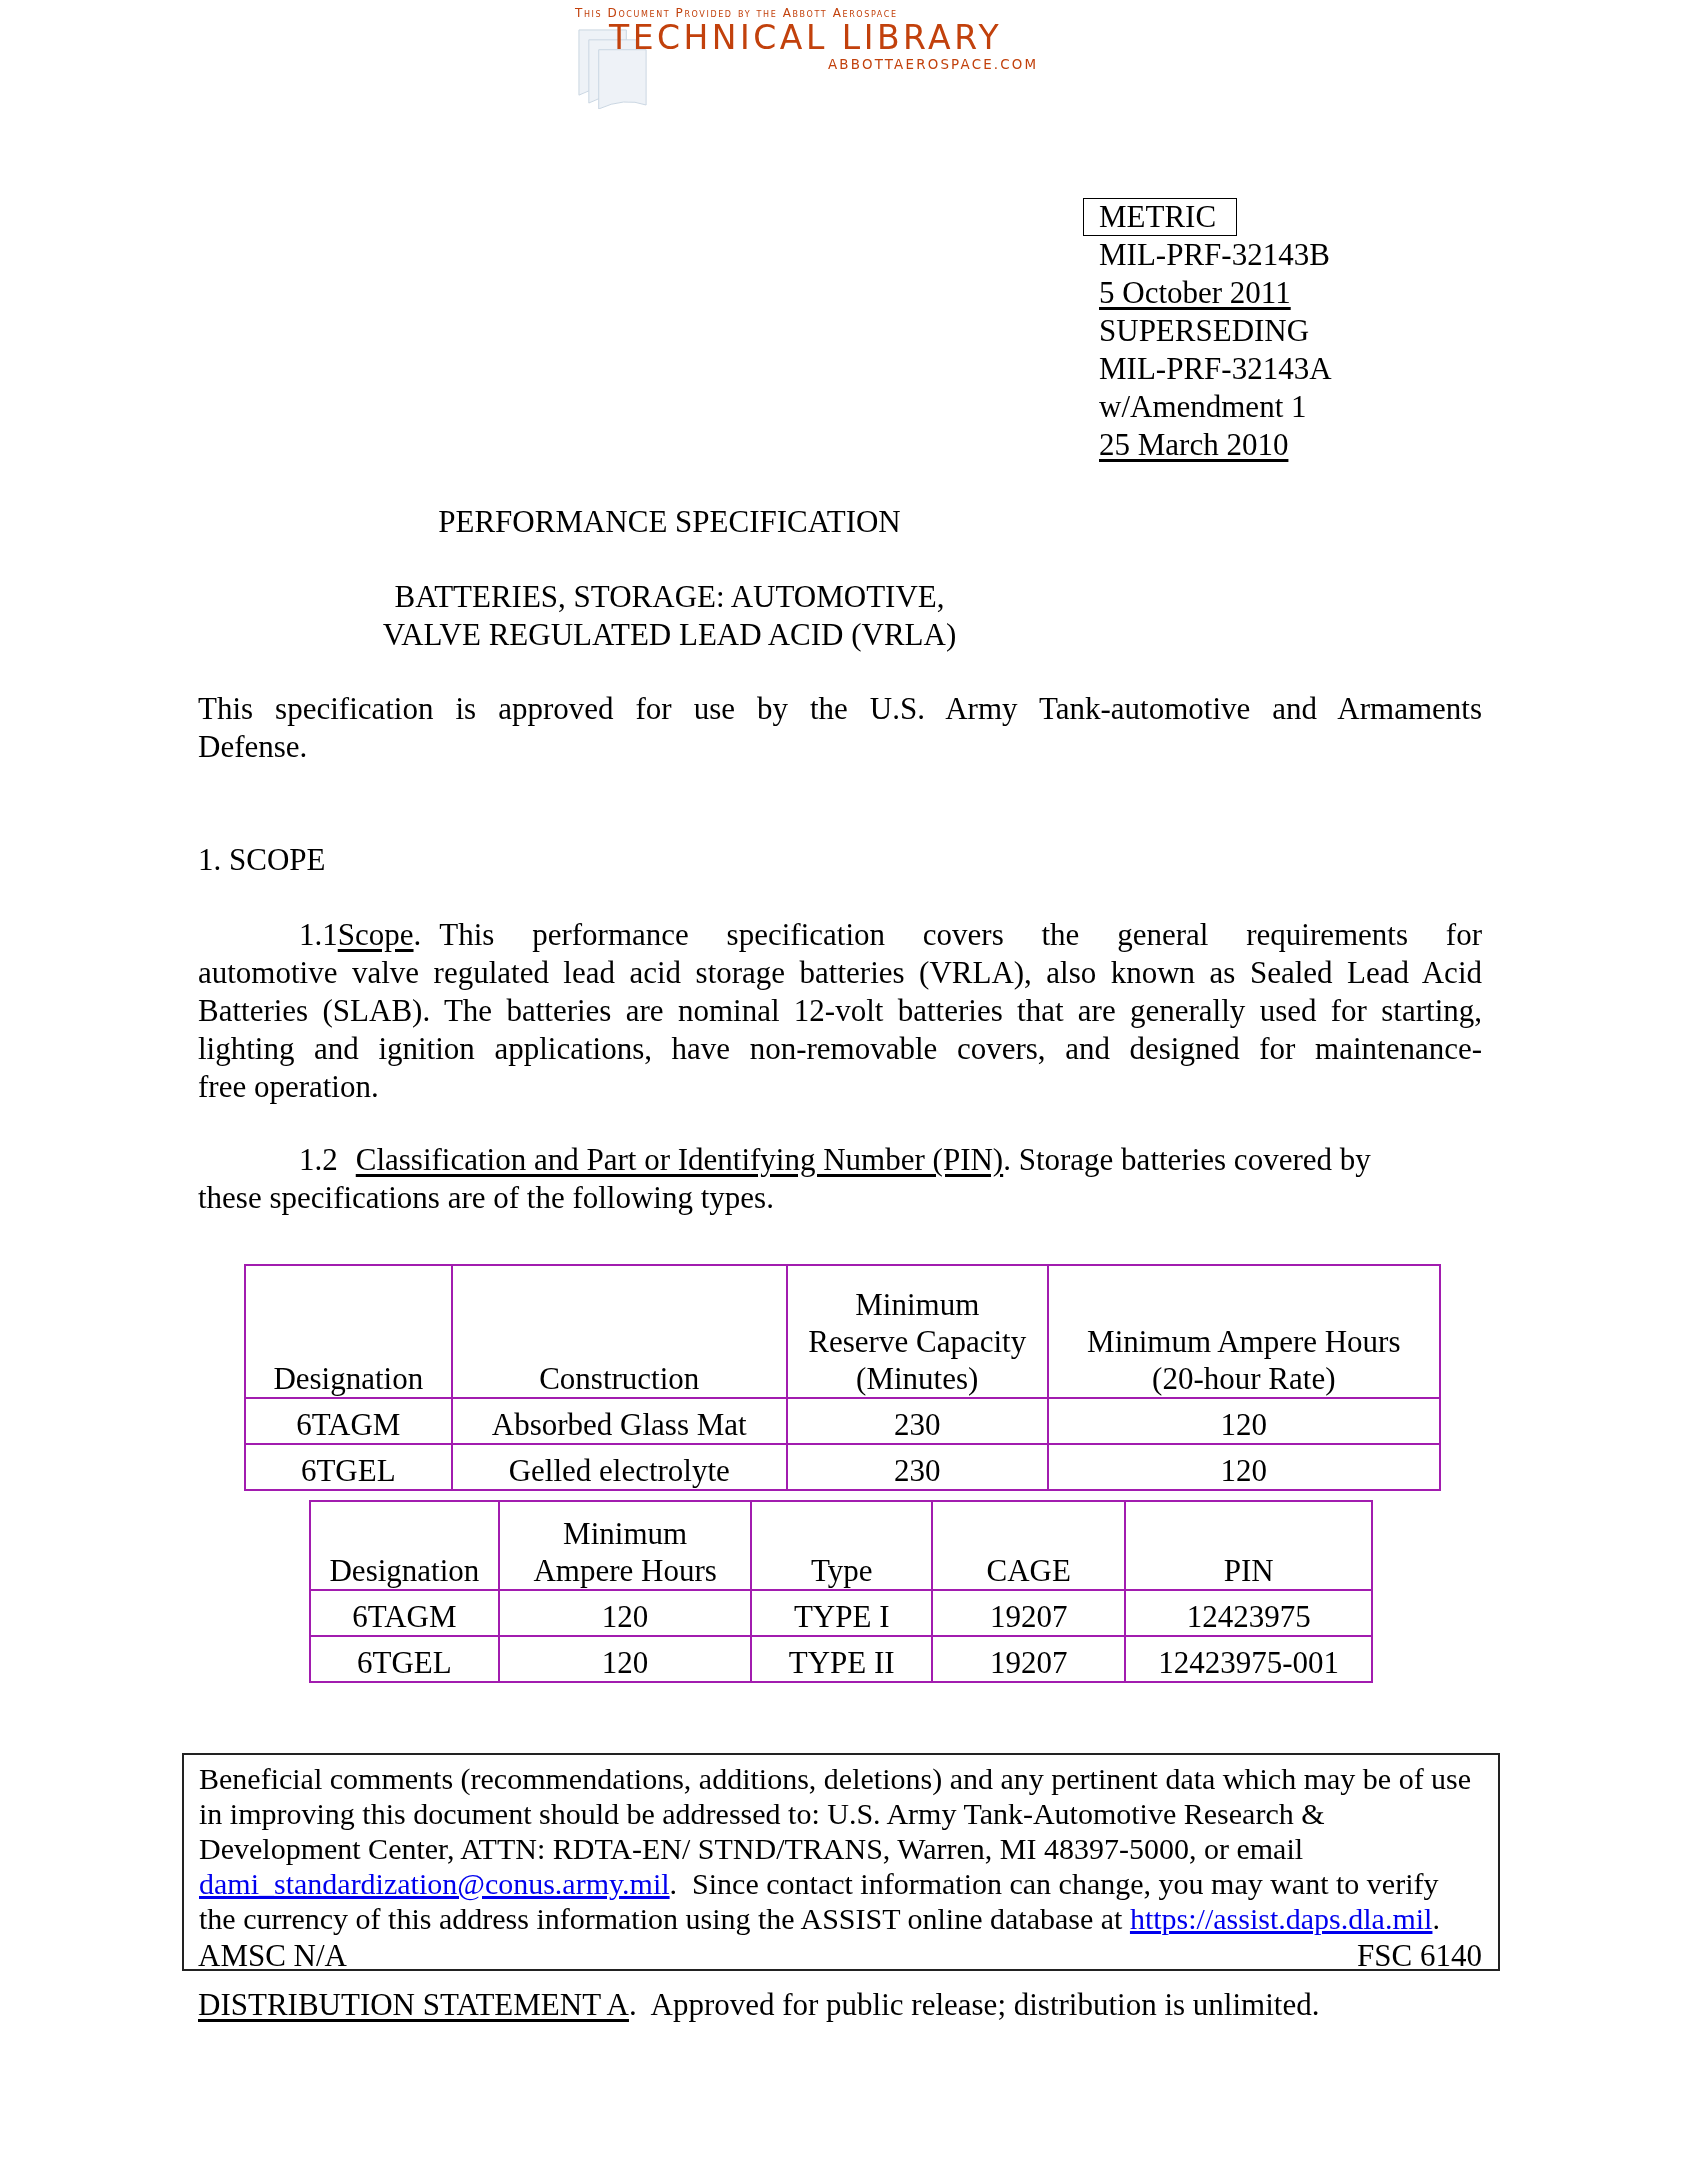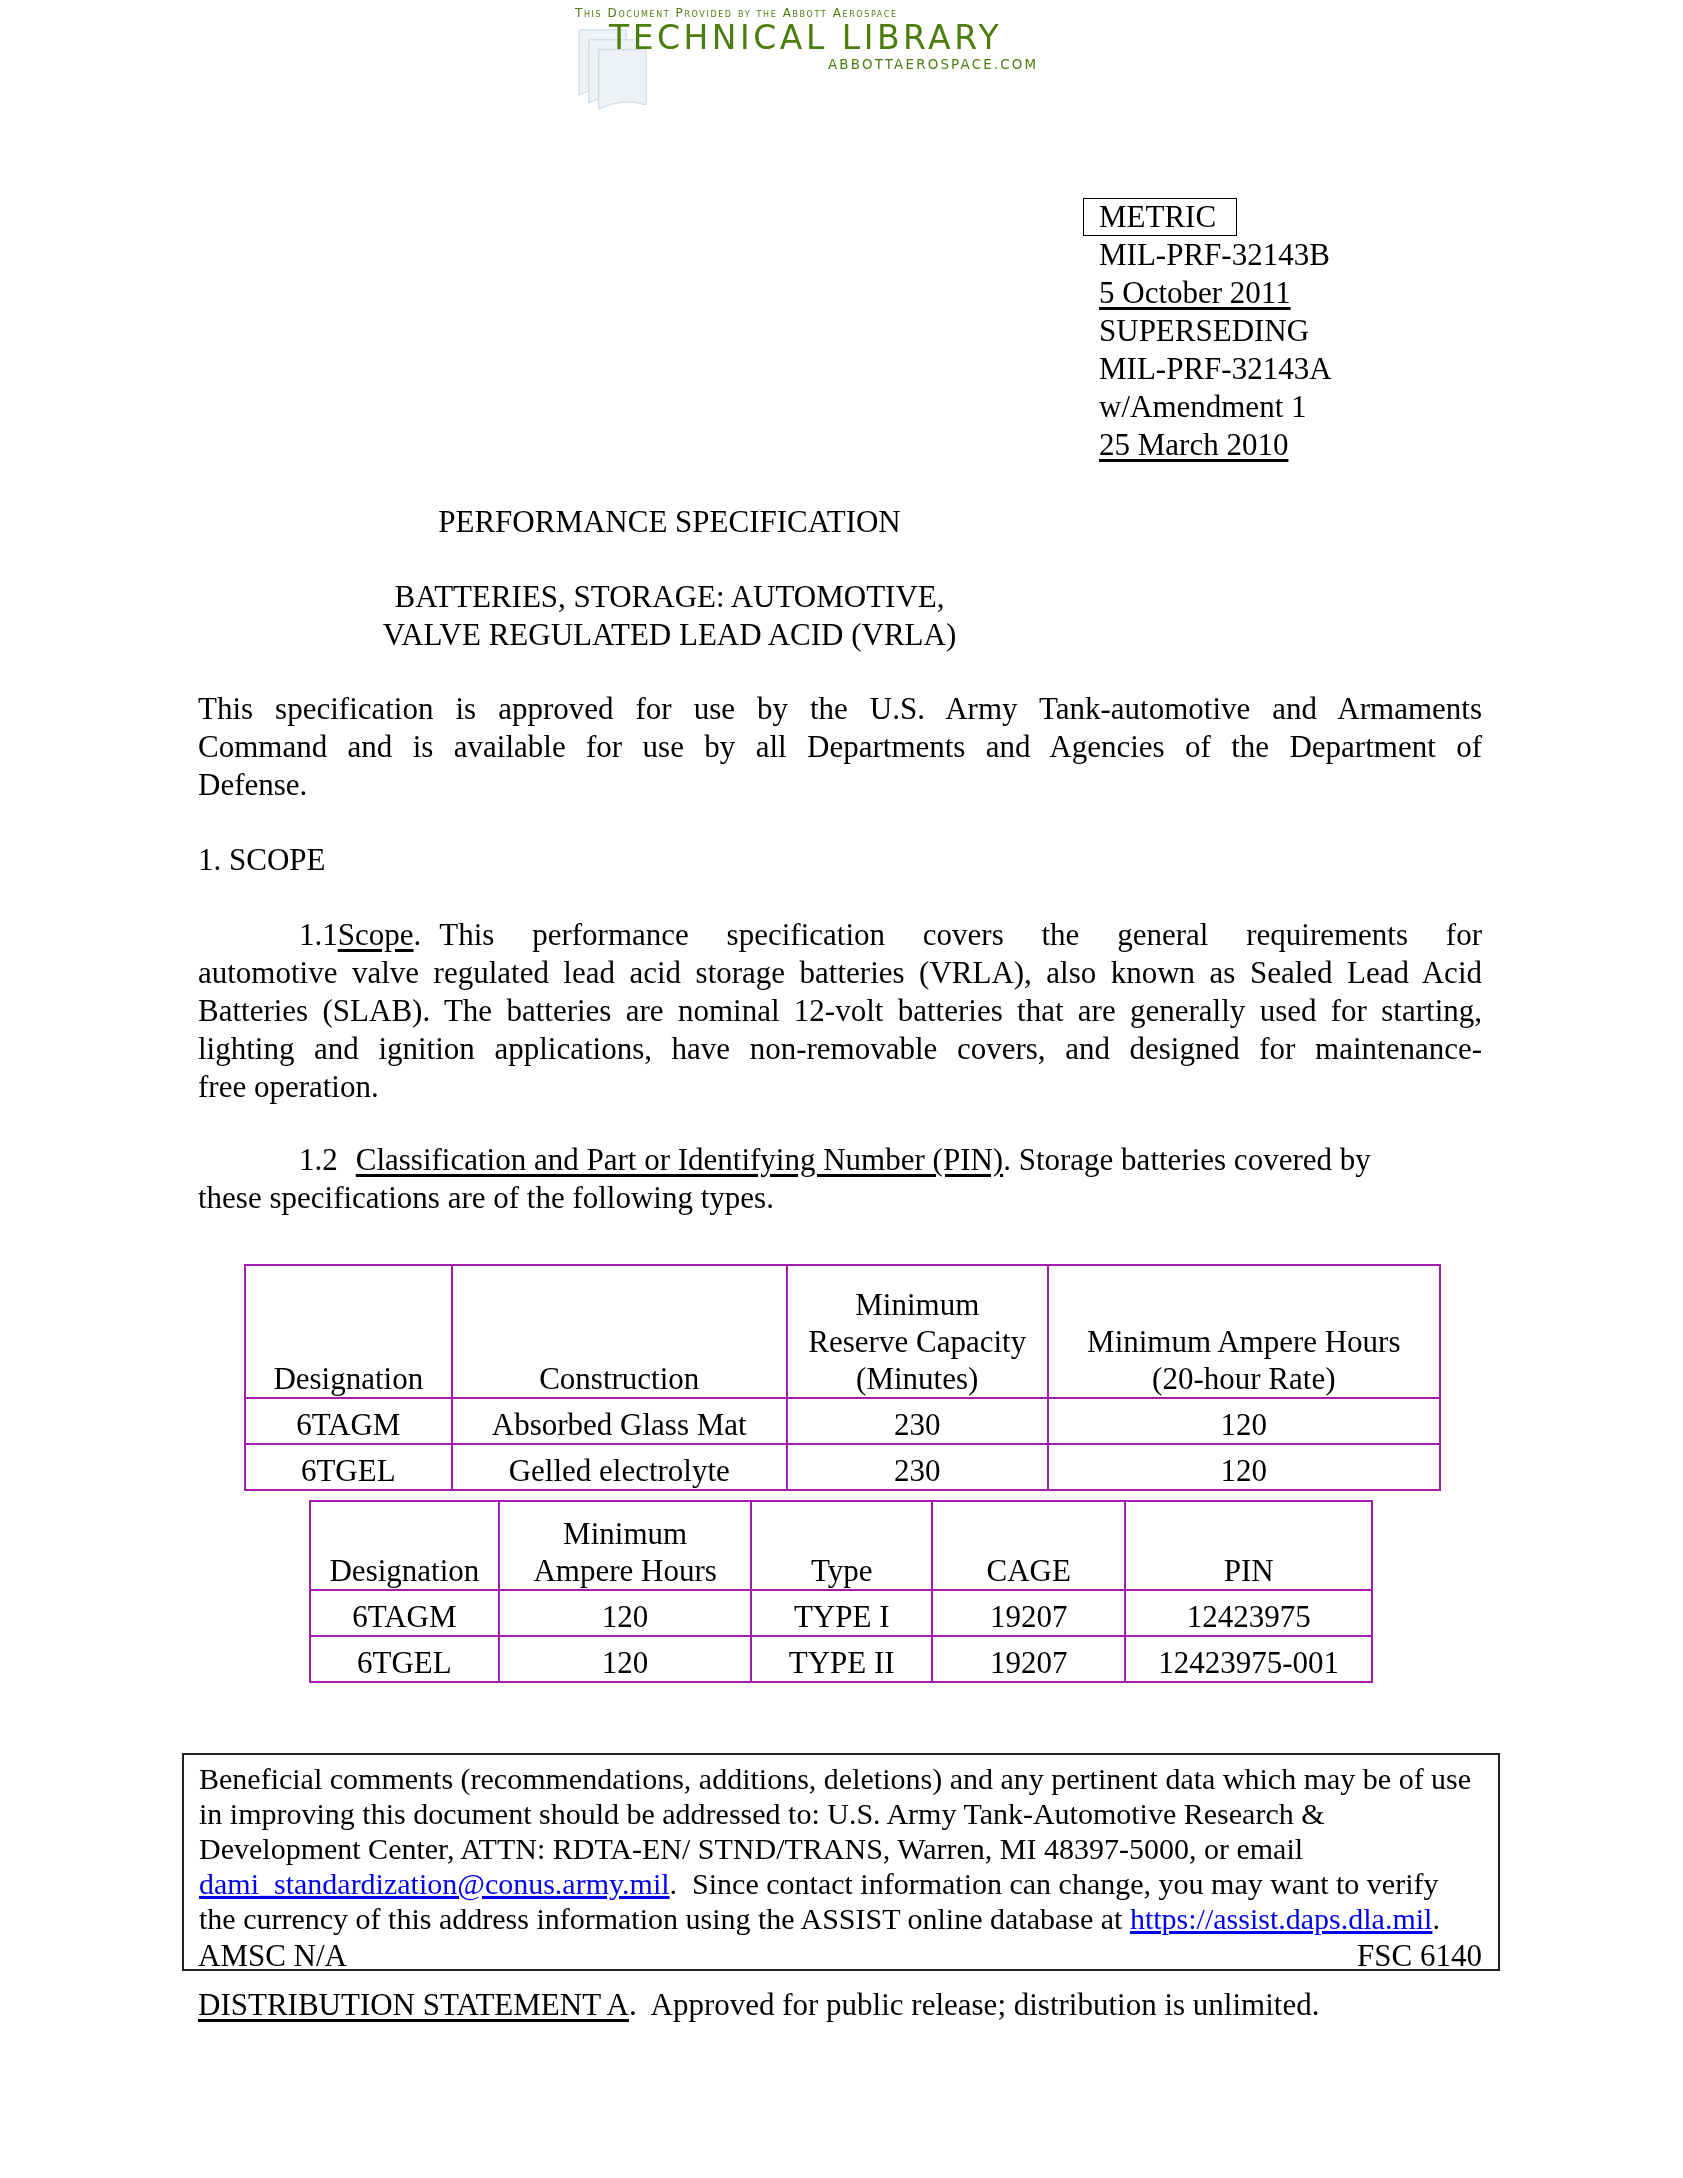--- a/index.html
+++ b/index.html
@@ -2,21 +2,21 @@
 <html><head>
 <meta charset="utf-8">
 <style>
   html, body { margin: 0; padding: 0; background: #ffffff; }
   body { width: 1683px; height: 2178px; position: relative; overflow: hidden;
          font-family: "Liberation Serif", "DejaVu Serif", serif; color: #000; }
   .abs { position: absolute; }
   .t { font-size: 31px; line-height: 38px; white-space: nowrap; }
 
   
-  .wm { position: absolute; left: 569px; top: 2px; width: 515px; height: 109px; color: #4d7c0f; }
+  .wm { position: absolute; left: 569px; top: 2px; width: 515px; height: 109px; color: #c2410c; }
   .wm-pages { position: absolute; left: 6px; top: 20px; width: 79px; height: 87px; }
   .wm-line1 { position: absolute; left: 6px; top: 4px; font-family: "DejaVu Sans", sans-serif;
               font-size: 12px; letter-spacing: 1.6px; white-space: nowrap; }
   .wm-line2 { position: absolute; left: 40px; top: 16px; font-family: "DejaVu Sans", sans-serif;
               font-size: 33px; letter-spacing: 3.5px; white-space: nowrap; font-weight: normal; }
   .wm-line3 { position: absolute; left: 259px; top: 55px; font-family: "DejaVu Sans", sans-serif;
               font-size: 13.4px; letter-spacing: 2.2px; white-space: nowrap; }
 
   
   .hdr { position: absolute; left: 1099px; top: 198px; }
@@ -64,21 +64,20 @@
   <div>w/Amendment 1</div>
   <div><span class="u">25 March 2010</span></div>
 </div>
 
 <div class="center t" style="top:503px;">PERFORMANCE SPECIFICATION</div>
 <div class="center t" style="top:578px;">BATTERIES, STORAGE: AUTOMOTIVE,</div>
 <div class="center t" style="top:616px;">VALVE REGULATED LEAD ACID (VRLA)</div>
 
 <div class="para" style="top:690px;">
   <div style="text-align-last: justify;">This specification is approved for use by the U.S. Army Tank-automotive and Armaments</div>
-  <div style="text-align-last: justify;">Command and is available for use by all Departments and Agencies of the Department of</div>
   <div>Defense.</div>
 </div>
 
 <div class="abs t" style="left:198px; top:841px;">1.  SCOPE</div>
 
 <div class="para" style="top:916px;">
   <div style="display:flex; justify-content:flex-start; padding-left:101px;">
     <span>1.1</span>
     <span><span class="u">Scope</span>.</span>
     <span style="flex:1; margin-left:18px; text-align:justify; text-align-last:justify;">This performance specification covers the general requirements for</span>

